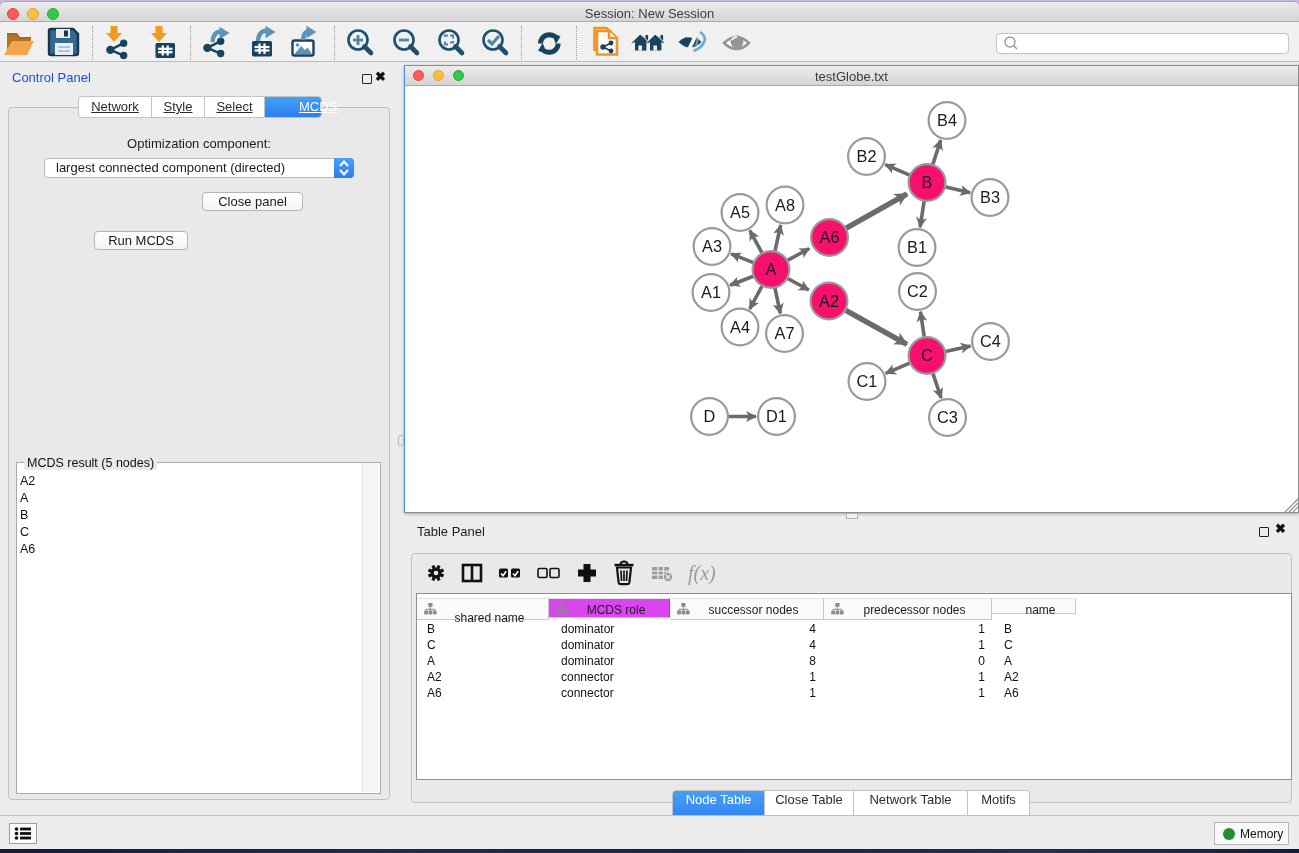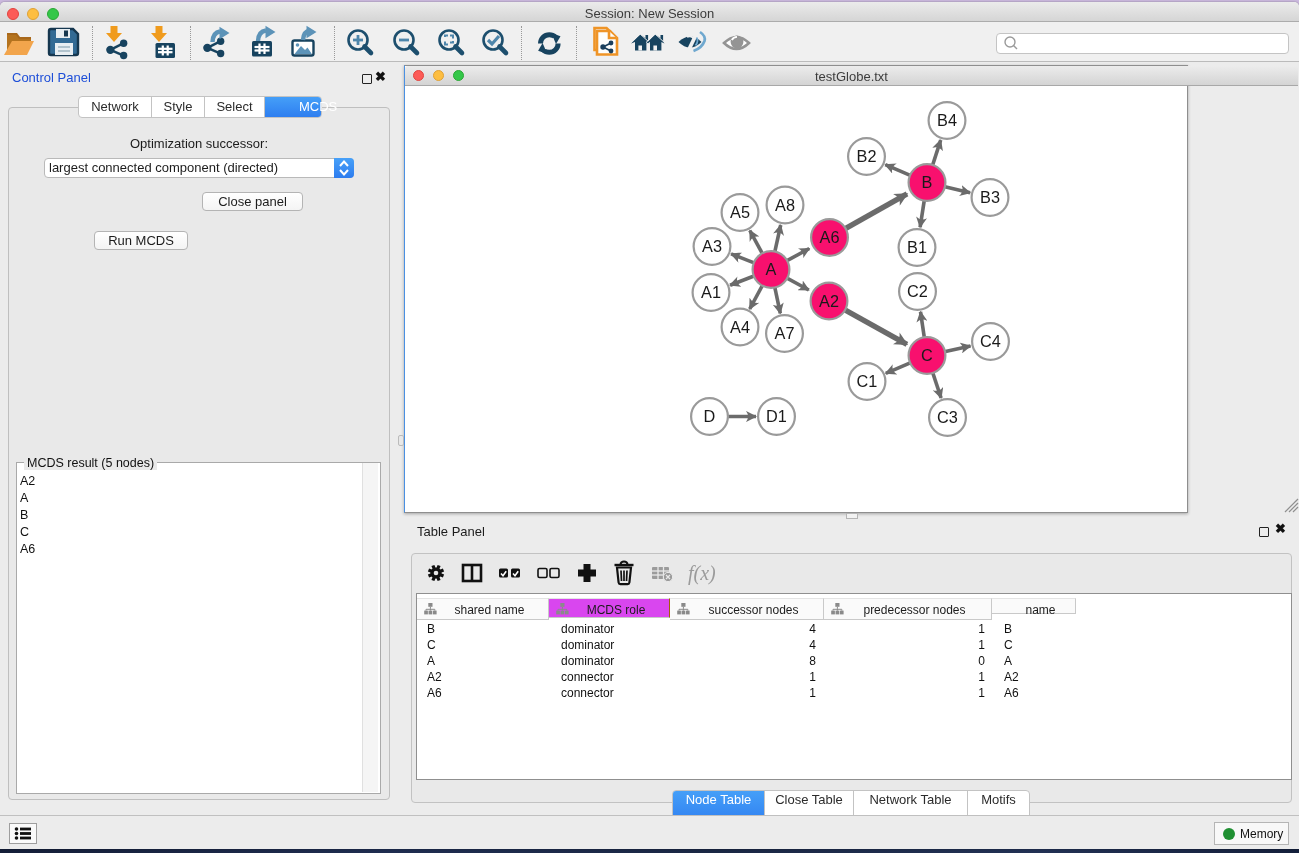--- a/index.html
+++ b/index.html
@@ -16,36 +16,36 @@
 #titletext { left:0; top:6px; width:1299px; text-align:center; font-size:13px; color:#3c3c3c; }
 #toolbar { left:0; top:22px; width:1299px; height:40px; background:#f0f0f0; border-bottom:1px solid #bbbbbb; }
 .sep { top:4px; width:0; height:34px; border-left:1px dotted #999; }
 #searchbox { left:996px; top:33px; width:293px; height:21px; background:#fff; border:1px solid #c4c4c4; border-radius:4px; }
 
 #cp-title { left:12px; top:70px; font-size:13px; color:#1d4ed8; }
 #cp-float { left:362px; top:74px; width:10px; height:10px; border:1.6px solid #222; border-radius:1px; }
 #cp-close { left:375px; top:69px; font-size:13px; font-weight:bold; color:#111; }
 #cp-panel { left:8px; top:107px; width:382px; height:693px; background:#e9e9e9; border:1px solid #bfbfbf; border-radius:4px; }
 #cp-tabs { left:78px; top:96px; width:244px; height:22px; background:#fff; border:1px solid #c3c3c3; border-radius:4px; display:flex; }
-#cp-tabs .tab { font-size:13px; color:#2b2b2b; text-align:center; line-height:20px; border-right:1px solid #c3c3c3; }
+#cp-tabs .tab { font-size:13px; color:#2b2b2b; text-align:center; line-height:20px; border-right:1px solid #c3c3c3;text-decoration:underline; }
 #cp-tabs .tab:last-child { border-right:none; border-radius:0 3px 3px 0; }
 #cp-tabs .tab.sel { background:linear-gradient(#459ff8,#2e7ef0); color:#fff; }
 #opt-label { left:8px; top:136px; width:382px; text-align:center; font-size:13px; color:#1c1c1c; }
-#opt-select { left:44px; top:158px; width:310px; height:20px; background:#fff; border:1px solid #b9b9b9; border-radius:4px; font-size:13px; color:#1c1c1c; line-height:18px; padding-left:4px; }
+#opt-select { left:44px; top:158px; width:310px; height:20px; background:#fff; border:1px solid #b9b9b9; border-radius:4px; font-size:13px; color:#1c1c1c; line-height:18px; padding-left:11px; }
 #opt-step { left:334px; top:158px; width:20px; height:20px; background:linear-gradient(#47a1f9,#2d7cef); border-radius:0 4px 4px 0; }
 .btn { background:linear-gradient(#ffffff,#f4f4f4); border:1px solid #b4b4b4; border-radius:4px; font-size:13px; color:#1c1c1c; text-align:center; line-height:17px; }
 #btn-run { left:94px; top:192px; width:94px; height:19px;margin-top:39px; }
 #btn-close { left:202px; top:192px; width:101px; height:19px; }
 
 #mcds-box { left:16px; top:462px; width:365px; height:332px; border:1px solid #a9a9a9; background:#fff; }
 #mcds-label { left:24px; top:456px; font-size:12.5px; color:#111; background:#e9e9e9; padding:0 3px; }
 #mcds-scroll { left:362px; top:463px; width:16px; height:329px; background:#f5f5f5; border-left:1px solid #e0e0e0; }
 #mcds-list { left:20px; top:473px; font-size:12.5px; color:#111; line-height:17px; }
 
-#netwin { left:404px; top:65px; width:784px; height:448px; background:#fff; border:1px solid #8e8e8e; border-left:1px solid #4a90e2; box-shadow:0 1px 3px rgba(0,0,0,.3); }
+#netwin { left:404px; top:65px; width:895px; height:448px; background:#fff; border:1px solid #8e8e8e; border-left:1px solid #4a90e2; box-shadow:0 1px 3px rgba(0,0,0,.3); }
 #net-titlebar { left:0px; top:0px; width:893px; height:20px; background:linear-gradient(#ececec,#d4d4d4); border-bottom:1px solid #a8a8a8; border-radius:3px 3px 0 0; }
 #netwin .tl { width:11px; height:11px; top:4px; }
 #netwin .t1 { left:8px; background:#fc5b57; border:1px solid #e2443f; }
 #netwin .t2 { left:28px; background:#fdbe41; border:1px solid #e0a135; }
 #netwin .t3 { left:48px; background:#34c749; border:1px solid #2aa835; }
 #net-title { left:0; top:3px; width:893px; text-align:center; font-size:13px; color:#3c3c3c; }
 
 #tp-title { left:417px; top:524px; font-size:13px; color:#1c1c1c; }
 #tp-float { left:1259px; top:527px; width:10px; height:10px; border:1.6px solid #222; border-radius:1px; }
 #tp-close { left:1275px; top:521px; font-size:13px; font-weight:bold; color:#111; }
@@ -220,21 +220,21 @@
 <div class="abs" id="cp-title">Control Panel</div>
 <div class="abs" id="cp-float"></div>
 <div class="abs" id="cp-close">✖</div>
 <div class="abs" id="cp-panel"></div>
 <div class="abs" id="cp-tabs">
   <div class="tab" style="width:73px; border-radius:3px 0 0 3px;">Network</div>
   <div class="tab" style="width:53px;">Style</div>
   <div class="tab" style="width:60px;">Select</div>
   <div class="tab sel" style="width:56px; border-radius:0 3px 3px 0;padding-left:34px;">MCDS</div>
 </div>
-<div class="abs" id="opt-label">Optimization successor:</div>
+<div class="abs" id="opt-label">Optimization component:</div>
 <div class="abs" id="opt-select">largest connected component (directed)</div>
 <div class="abs" id="opt-step"><svg width="20" height="20">
       <path d="M6,8 l4,-4.5 l4,4.5" stroke="#fff" stroke-width="2" fill="none"></path>
       <path d="M6,12 l4,4.5 l4,-4.5" stroke="#fff" stroke-width="2" fill="none"></path>
     </svg></div>
 <div class="abs btn" id="btn-run">Run MCDS</div>
 <div class="abs btn" id="btn-close">Close panel</div>
 <div class="abs" id="mcds-box"></div>
 <div class="abs" id="mcds-scroll"></div>
 <div class="abs" id="mcds-label">MCDS result (5 nodes)</div>
@@ -364,21 +364,21 @@
 </svg></div>
 <div class="abs" id="tp-table">
     <div style="position:absolute;left:0px;top:4px;width:132px;height:22px;background:#fafafa;border-right:1px solid #c9c9c9;border-bottom:1px solid #c9c9c9;border-top:1px solid #e4e4e4;">
       <svg width="13" height="12" style="position:absolute;left:7px;top:4px">
         <rect x="4.3" y="0" width="4.2" height="3.8" fill="#8a8a8a"></rect>
         <rect x="0.2" y="7.6" width="3.7" height="3.8" fill="#8a8a8a"></rect>
         <rect x="4.55" y="7.6" width="3.7" height="3.8" fill="#8a8a8a"></rect>
         <rect x="8.9" y="7.6" width="3.7" height="3.8" fill="#8a8a8a"></rect>
         <path d="M6.4,3.8 v2 M2,7.6 v-1.3 h8.8 v1.3 M6.4,5.8 v1.8" stroke="#8a8a8a" fill="none"></path>
       </svg>
-      <div style="position:absolute;left:14px;right:0;top:4px;text-align:center;color:#1c1c1c;">shared name</div>
+      <div style="position:absolute;left:14px;right:0;top:12px;text-align:center;color:#1c1c1c;">shared name</div>
     </div>
 <div style="position:absolute;left:132px;top:4px;width:121px;height:20px;background:#d946ef;border-right:1px solid #a16207;border-bottom:1px solid #c9c9c9;border-top:1px solid #e4e4e4;">
       <svg width="13" height="12" style="position:absolute;left:7px;top:4px">
         <rect x="4.3" y="0" width="4.2" height="3.8" fill="#8a8a8a"></rect>
         <rect x="0.2" y="7.6" width="3.7" height="3.8" fill="#8a8a8a"></rect>
         <rect x="4.55" y="7.6" width="3.7" height="3.8" fill="#8a8a8a"></rect>
         <rect x="8.9" y="7.6" width="3.7" height="3.8" fill="#8a8a8a"></rect>
         <path d="M6.4,3.8 v2 M2,7.6 v-1.3 h8.8 v1.3 M6.4,5.8 v1.8" stroke="#8a8a8a" fill="none"></path>
       </svg>
       <div style="position:absolute;left:14px;right:0;top:4px;text-align:center;color:#1c1c1c;">MCDS role</div>

